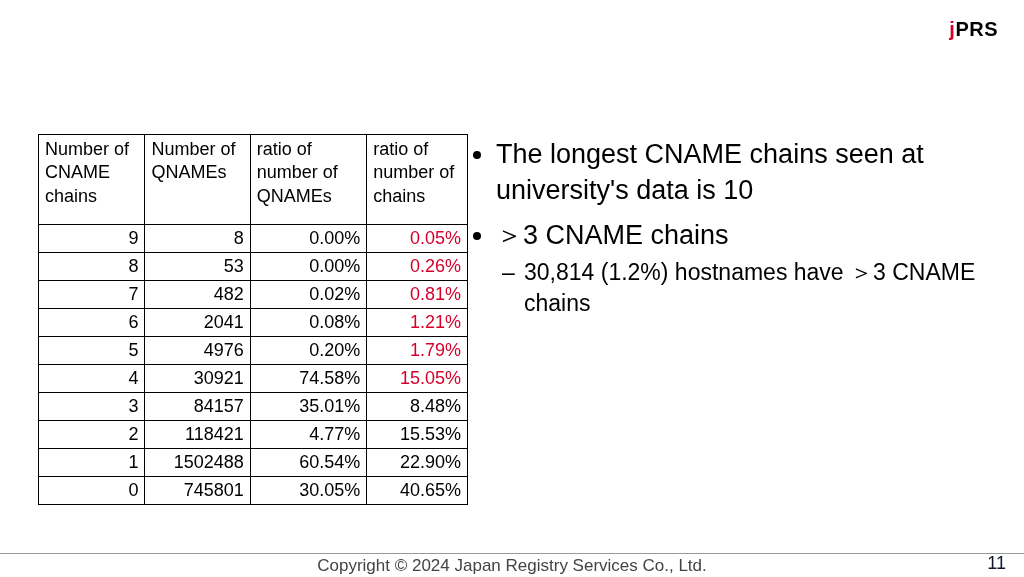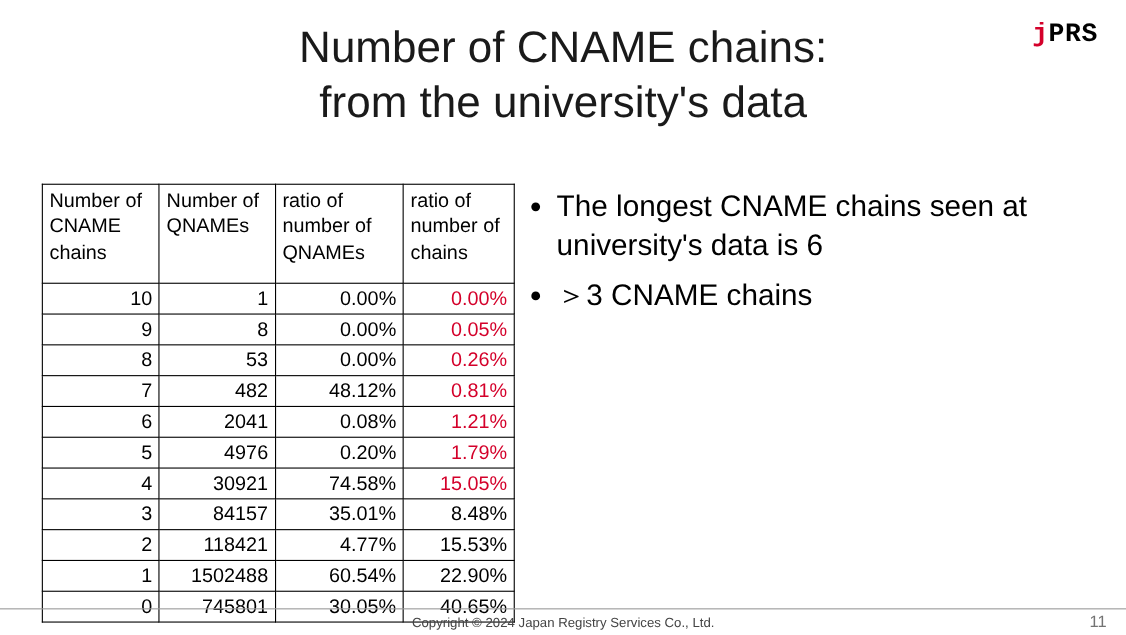--- a/index.html
+++ b/index.html
@@ -12,23 +12,23 @@
     overflow: hidden;
   }
   .slide {
     position: relative;
     width: 1024px; height: 577px;
   }
   .logo {
     position: absolute;
     top: 18px; right: 26px;
     font-weight: 700;
-    font-size: 24px;
+    font-size: 20px;
     letter-spacing: 0.5px;
-    font-family: Liberation Mono, monospace;
+    font-family: Liberation Sans, sans-serif;
     color: #000;
   }
   .logo .j-dot { color: #d4002a; }
   .title {
     position: absolute;
     top: 18px;
     left: 0; right: 0;
     text-align: center;
     font-size: 40px;
     font-weight: 400;
@@ -36,22 +36,20 @@
     line-height: 1.25;
   }
   .title .line2 { display: block; }
   .content {
     position: absolute;
     top: 134px;
     left: 38px;
     right: 20px;
     bottom: 40px;
     display: flex;
-    gap: 10px;
-    margin-top: 33px;
   }
   .table-wrap {
     flex: 0 0 430px;
   }
   table {
     border-collapse: collapse;
     width: 100%;
     font-size: 18px;
   }
   th, td {
@@ -93,83 +91,73 @@
   .bullets ul ul li::before {
     content: "–";
     position: absolute;
     left: -22px;
   }
   .footer {
     position: absolute;
     bottom: 0; left: 0; right: 0;
     height: 24px;
     border-top: 1px solid #999;
-    font-size: 12px;
+    font-size: 17px;
     color: #444;
     display: flex;
     align-items: center;
     justify-content: center;
   }
   .page-num {
     position: absolute;
     right: 18px;
     bottom: 3px;
-    font-size: 15px;
-    color: #737373;
+    font-size: 18px;
+    color: #0f172a;
   }
 </style>
 </head>
 <body>
 
 <div class="slide">
 
   <div class="logo">
     <span class="j-dot">j</span>PRS
   </div>
 
-  <div class="title">
-    <span>Number of CNAME chains:</span>
-    <span class="line2">from the university's data</span>
-  </div>
 
   <div class="content">
 
     <div class="table-wrap">
       <table>
         <thead>
           <tr>
             <th>Number of CNAME chains</th>
             <th>Number of QNAMEs</th>
             <th>ratio of number of QNAMEs</th>
             <th>ratio of number of chains</th>
           </tr>
         </thead>
         <tbody>
             <tr>
-              <td>10</td>
-              <td>1</td>
-              <td>0.00%</td>
-              <td class="hl">0.00%</td>
-            </tr>
-            <tr>
               <td>9</td>
               <td>8</td>
               <td>0.00%</td>
               <td class="hl">0.05%</td>
             </tr>
             <tr>
               <td>8</td>
               <td>53</td>
               <td>0.00%</td>
               <td class="hl">0.26%</td>
             </tr>
             <tr>
               <td>7</td>
               <td>482</td>
-              <td>48.12%</td>
+              <td>0.02%</td>
               <td class="hl">0.81%</td>
             </tr>
             <tr>
               <td>6</td>
               <td>2041</td>
               <td>0.08%</td>
               <td class="hl">1.21%</td>
             </tr>
             <tr>
               <td>5</td>
@@ -206,24 +194,25 @@
               <td>745801</td>
               <td>30.05%</td>
               <td>40.65%</td>
             </tr>
           </tbody>
       </table>
     </div>
 
     <div class="bullets">
       <ul>
-        <li>The longest CNAME chains seen at university's data is 6</li>
+        <li>The longest CNAME chains seen at university's data is 10</li>
         <li>
           <span>＞3 CNAME chains</span>
           <ul>
+            <li>30,814 (1.2%) hostnames have ＞3 CNAME chains</li>
           </ul>
         </li>
       </ul>
     </div>
 
   </div>
 
   <div class="footer">
     <span>Copyright © 2024 Japan Registry Services Co., Ltd.</span>
   </div>

